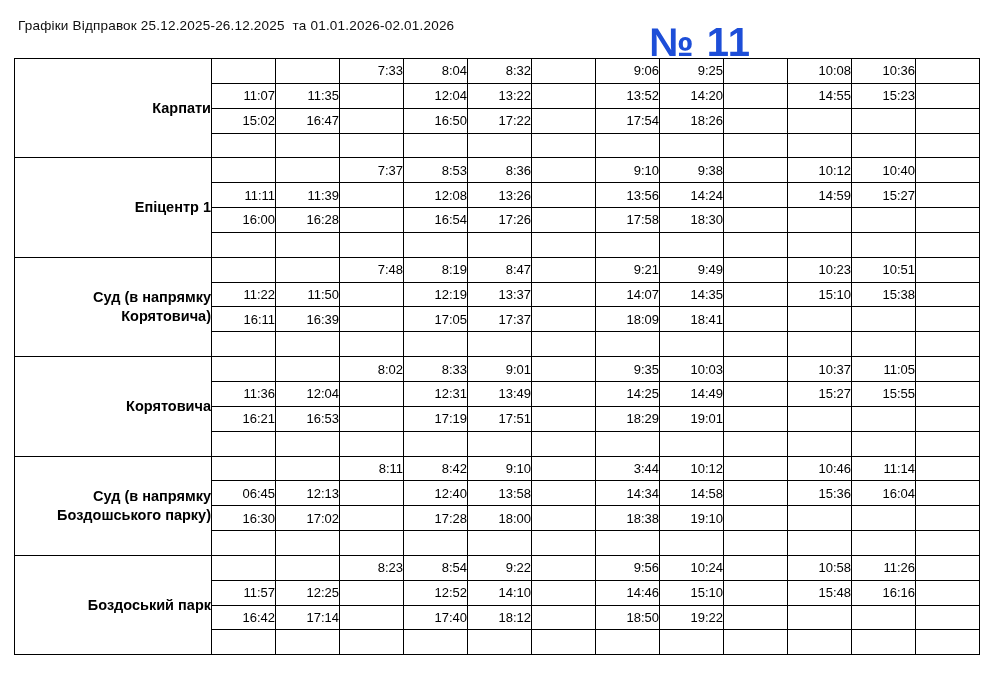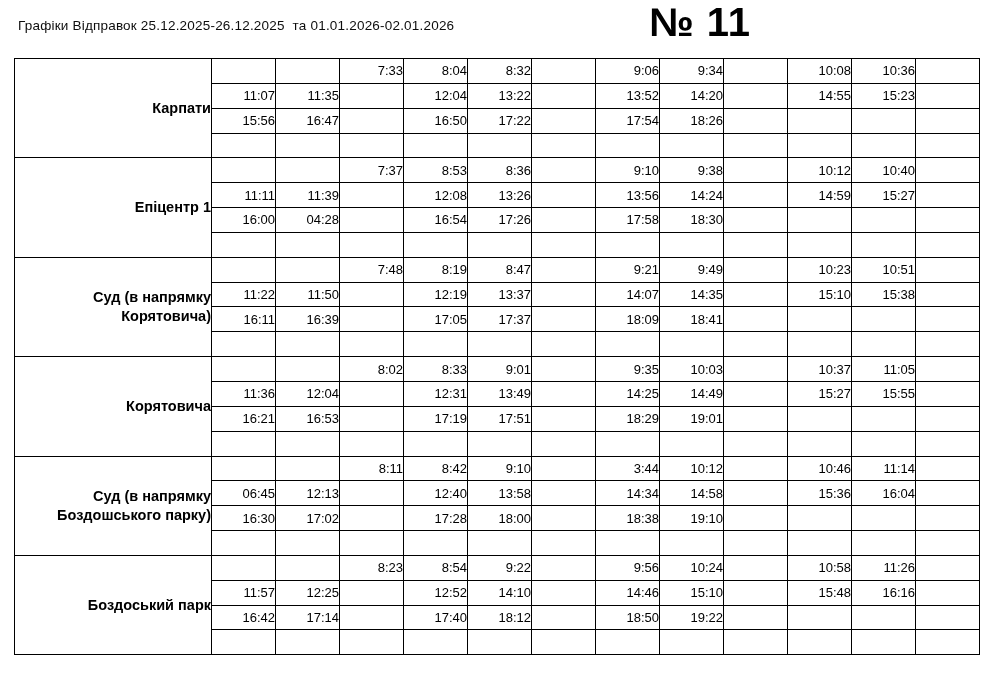--- a/index.html
+++ b/index.html
@@ -59,21 +59,21 @@
     padding-right: 7px;
     font-size: 13px;
     white-space: nowrap;
   }
 </style>
 </head>
 <body>
 
 <div class="page">
   <div class="title">Графіки Відправок 25.12.2025-26.12.2025  та 01.01.2026-02.01.2026</div>
-  <div class="route" style="color: #000000;">№ 11</div>
+  <div class="route" style="color: #1d4ed8; margin-top: 20px;">№ 11</div>
   <table class="schedule">
     <colgroup id="colgroup">
         <col style="width: 197px;">
         <col style="width: 64px;">
         <col style="width: 64px;">
         <col style="width: 64px;">
         <col style="width: 64px;">
         <col style="width: 64px;">
         <col style="width: 64px;">
         <col style="width: 64px;">
@@ -86,42 +86,42 @@
     <tbody id="schedule-body">
         <tr>
           <td class="station" rowspan="4">Карпати</td>
           <td class="time"></td>
           <td class="time"></td>
           <td class="time">7:33</td>
           <td class="time">8:04</td>
           <td class="time">8:32</td>
           <td class="time"></td>
           <td class="time">9:06</td>
-          <td class="time">9:34</td>
+          <td class="time">9:25</td>
           <td class="time"></td>
           <td class="time">10:08</td>
           <td class="time">10:36</td>
           <td class="time"></td>
         </tr>
         <tr>
           <td class="time">11:07</td>
           <td class="time">11:35</td>
           <td class="time"></td>
           <td class="time">12:04</td>
           <td class="time">13:22</td>
           <td class="time"></td>
           <td class="time">13:52</td>
           <td class="time">14:20</td>
           <td class="time"></td>
           <td class="time">14:55</td>
           <td class="time">15:23</td>
           <td class="time"></td>
         </tr>
         <tr>
-          <td class="time">15:56</td>
+          <td class="time">15:02</td>
           <td class="time">16:47</td>
           <td class="time"></td>
           <td class="time">16:50</td>
           <td class="time">17:22</td>
           <td class="time"></td>
           <td class="time">17:54</td>
           <td class="time">18:26</td>
           <td class="time"></td>
           <td class="time"></td>
           <td class="time"></td>
@@ -165,21 +165,21 @@
           <td class="time"></td>
           <td class="time">13:56</td>
           <td class="time">14:24</td>
           <td class="time"></td>
           <td class="time">14:59</td>
           <td class="time">15:27</td>
           <td class="time"></td>
         </tr>
         <tr>
           <td class="time">16:00</td>
-          <td class="time">04:28</td>
+          <td class="time">16:28</td>
           <td class="time"></td>
           <td class="time">16:54</td>
           <td class="time">17:26</td>
           <td class="time"></td>
           <td class="time">17:58</td>
           <td class="time">18:30</td>
           <td class="time"></td>
           <td class="time"></td>
           <td class="time"></td>
           <td class="time"></td>

